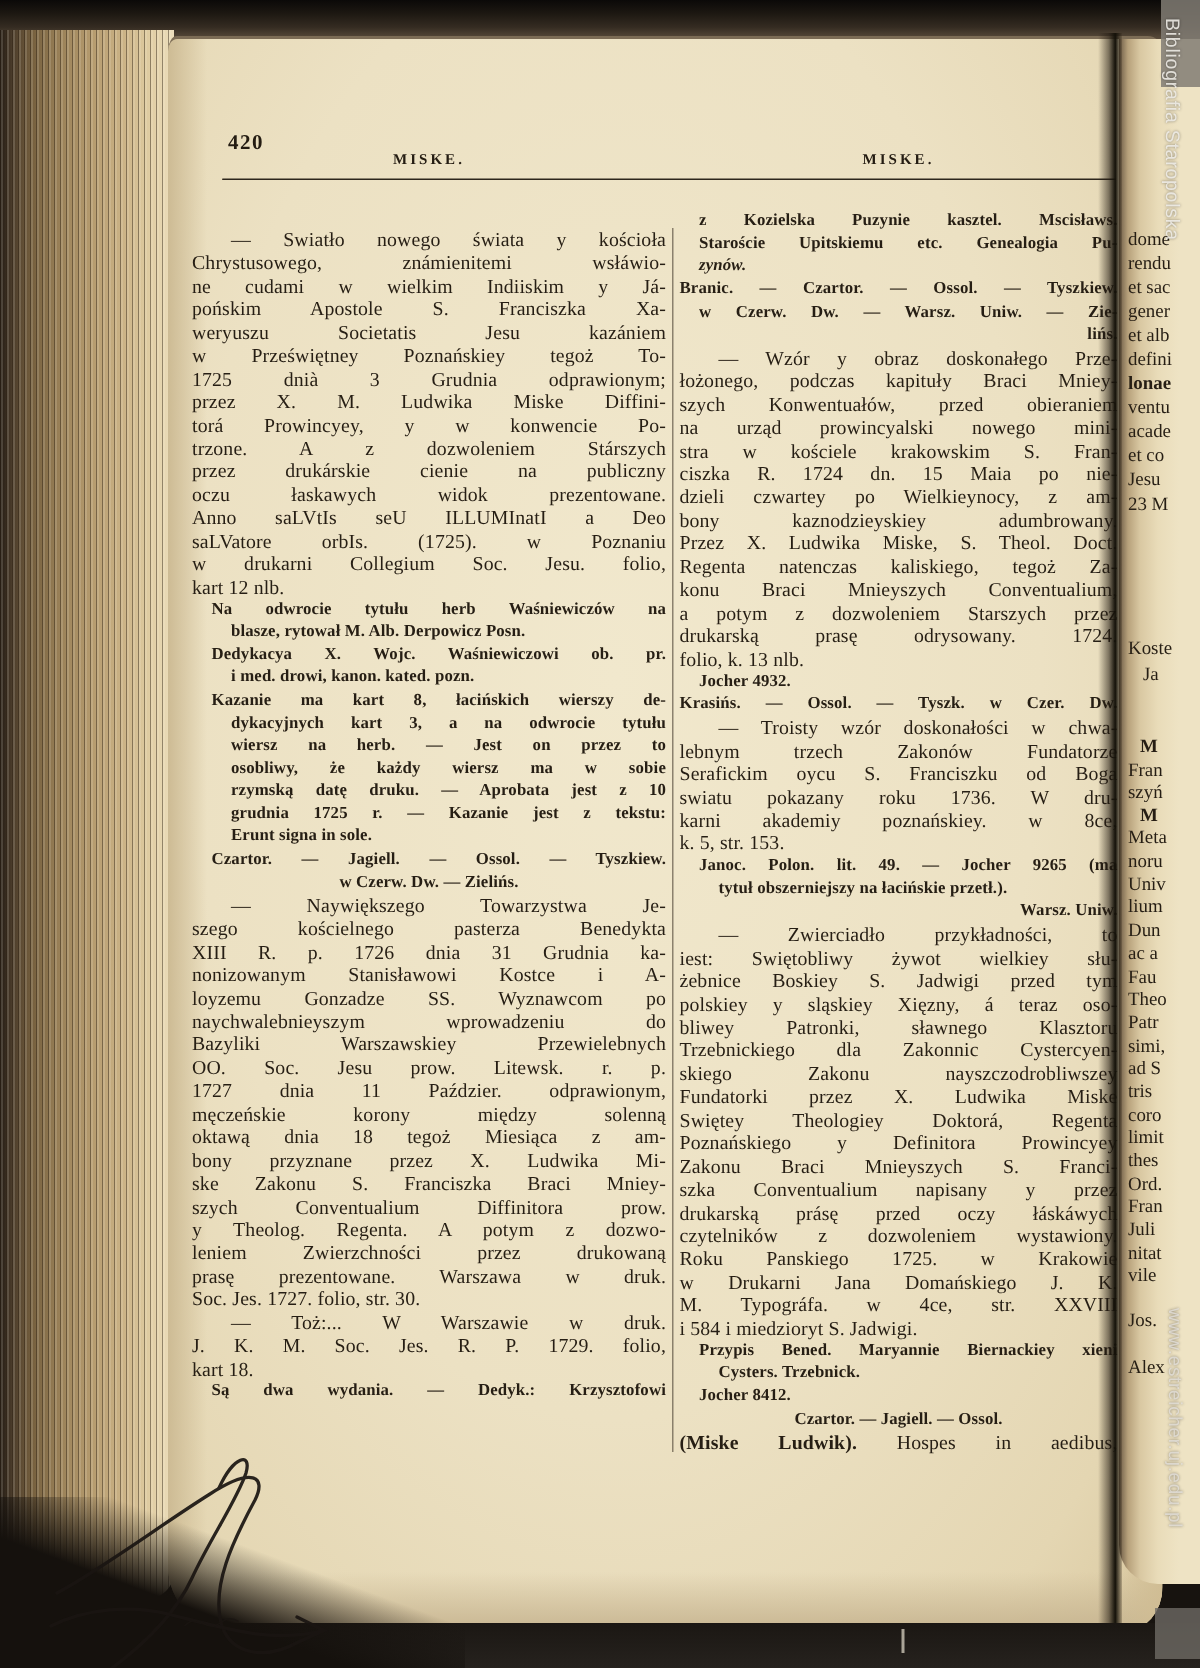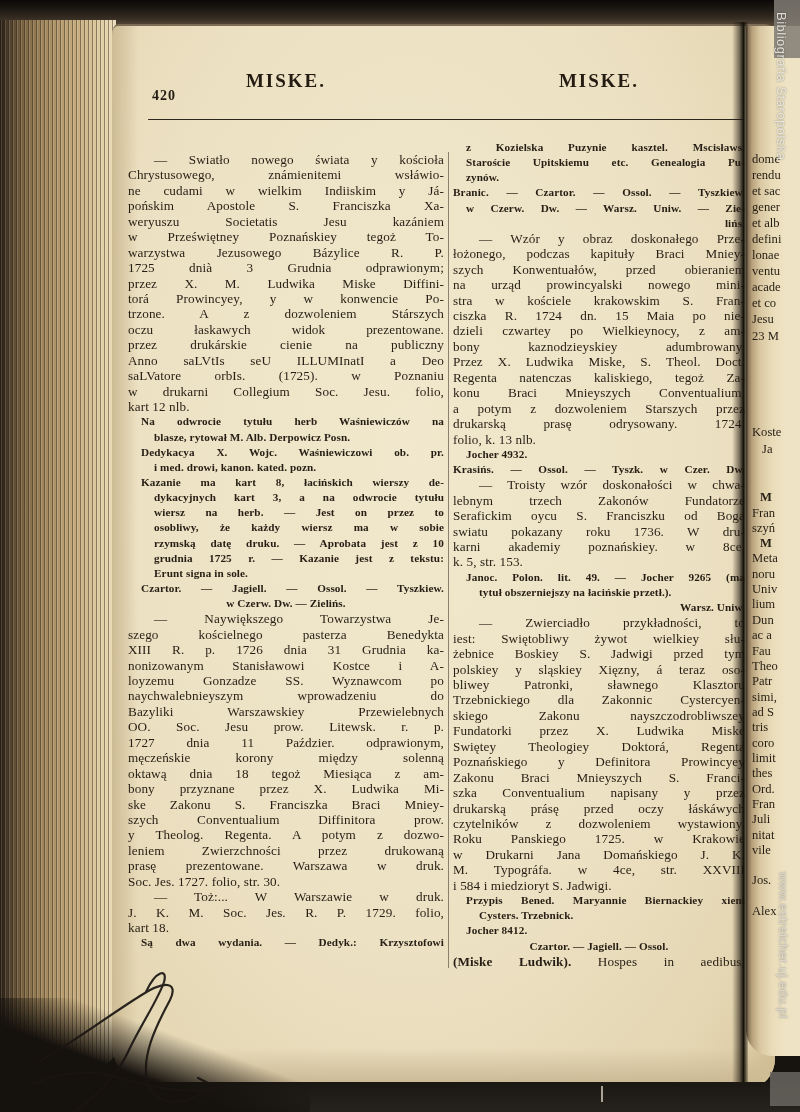--- a/index.html
+++ b/index.html
@@ -35,21 +35,21 @@
   .graypatch{position:absolute;z-index:9;}
   .graypatch.top{left:774px;top:0;width:26px;height:58px;background:#817c74;opacity:.85;}
   .graypatch.bottom{left:770px;top:1072px;width:30px;height:34px;background:#6e6a64;opacity:.8;}
   .scratch{position:absolute;left:601px;top:1086px;width:2px;height:16px;background:#d8d2c2;opacity:.75;z-index:7;}
   .wm{position:absolute;z-index:10;writing-mode:vertical-rl;font-family:"Liberation Sans","DejaVu Sans",sans-serif;
       letter-spacing:.5px;text-shadow:0 0 2px rgba(0,0,0,.45);}
   .wm-top{left:774px;top:12px;height:260px;font-size:13px;color:rgba(240,238,232,.88);}
   .wm-bottom{left:776px;top:872px;height:230px;font-size:12.5px;color:rgba(228,225,218,.82);}
   
   .pgnum{position:absolute;left:40px;top:62px;font-size:14px;font-weight:bold;color:#241c12;letter-spacing:1px;}
-  .rt{position:absolute;top:44px;font-size:19px;font-weight:bold;color:#241c12;letter-spacing:2px;text-align:center;}
+  .rt{position:absolute;top:75px;font-size:10px;font-weight:bold;color:#241c12;letter-spacing:2px;text-align:center;}
   .rt-left{left:16px;width:316px;}
   .rt-right{left:341px;width:292px;}
   .rule{position:absolute;left:36px;top:93px;width:596px;height:1px;background:#2d261c;border-radius:1px;}
   .coldiv{position:absolute;left:336px;top:126px;width:1px;height:816px;background:#473d30;opacity:.6;}
   .col{position:absolute;color:#261e14;}
   .col-left{left:16px;top:126px;width:316px;}
   .col-right{left:341px;top:114px;width:292px;}
   .block{margin:0;}
   .line{position:relative;overflow:visible;}
   .body .line{font-size:13.2px;line-height:15.45px;height:15.45px;letter-spacing:.1px;}
@@ -75,27 +75,26 @@
     <div class="rule"></div>
     <div class="coldiv"></div>
     <div class="col col-left" id="col-left">
         <div class="block body">
           <div class="line al-j" style="padding-left: 26px;">— Swiatło nowego świata y kościoła</div>
           <div class="line al-j">Chrystusowego, známienitemi wsłáwio-</div>
           <div class="line al-j">ne cudami w wielkim Indiiskim y Já-</div>
           <div class="line al-j">pońskim Apostole S. Franciszka Xa-</div>
           <div class="line al-j">weryuszu Societatis Jesu kazániem</div>
           <div class="line al-j">w Przeświętney Poznańskiey tegoż To-</div>
-          <div class="line al-j">warzystwa Jezusowego Bázylice R. P.</div>
           <div class="line al-j">1725 dnià 3 Grudnia odprawionym;</div>
           <div class="line al-j">przez X. M. Ludwika Miske Diffini-</div>
           <div class="line al-j">torá Prowincyey, y w konwencie Po-</div>
           <div class="line al-j">trzone. A z dozwoleniem Stárszych</div>
+          <div class="line al-j">przez drukárskie cienie na publiczny</div>
           <div class="line al-j">oczu łaskawych widok prezentowane.</div>
-          <div class="line al-j">przez drukárskie cienie na publiczny</div>
           <div class="line al-j">Anno saLVtIs seU ILLUMInatI a Deo</div>
           <div class="line al-j">saLVatore orbIs. (1725). w Poznaniu</div>
           <div class="line al-j">w drukarni Collegium Soc. Jesu. folio,</div>
           <div class="line al-l">kart 12 nlb.</div>
         </div>
         <div class="block note">
           <div class="line al-j" style="padding-left: 13px;">Na odwrocie tytułu herb Waśniewiczów na</div>
           <div class="line al-l" style="padding-left: 26px;">blasze, rytował M. Alb. Derpowicz Posn.</div>
           <div class="line al-j" style="padding-left: 13px;">Dedykacya X. Wojc. Waśniewiczowi ob. pr.</div>
           <div class="line al-l" style="padding-left: 26px;">i med. drowi, kanon. kated. pozn.</div>
@@ -135,21 +134,21 @@
           <div class="line al-l">kart 18.</div>
         </div>
         <div class="block note">
           <div class="line al-j" style="padding-left: 13px;">Są dwa wydania. — Dedyk.: Krzysztofowi</div>
         </div>
       </div>
     <div class="col col-right" id="col-right">
         <div class="block note">
           <div class="line al-j" style="padding-left: 13px;">z Kozielska Puzynie kasztel. Mscisławs.</div>
           <div class="line al-j" style="padding-left: 13px;">Staroście Upitskiemu etc. Genealogia Pu-</div>
-          <div class="line al-l" style="padding-left: 13px;">zynów.</div>
+          <div class="line al-l" style="padding-left: 13px; font-style: italic;">zynów.</div>
           <div class="line al-j">Branic. — Czartor. — Ossol. — Tyszkiew.</div>
           <div class="line al-j" style="padding-left: 13px;">w Czerw. Dw. — Warsz. Uniw. — Zie-</div>
           <div class="line al-r">lińs.</div>
         </div>
         <div class="block body">
           <div class="line al-j" style="padding-left: 26px;">— Wzór y obraz doskonałego Prze-</div>
           <div class="line al-j">łożonego, podczas kapituły Braci Mniey-</div>
           <div class="line al-j">szych Konwentuałów, przed obieraniem</div>
           <div class="line al-j">na urząd prowincyalski nowego mini-</div>
           <div class="line al-j">stra w kościele krakowskim S. Fran-</div>
@@ -214,21 +213,21 @@
 
   <div class="gutter"></div>
 
   <div class="sliver" id="sliver-frags">
       <div class="frag" style="top: 126px; left: 6px;">dome</div>
       <div class="frag" style="top: 142px; left: 6px;">rendu</div>
       <div class="frag" style="top: 158px; left: 6px;">et sac</div>
       <div class="frag" style="top: 174px; left: 6px;">gener</div>
       <div class="frag" style="top: 190px; left: 6px;">et alb</div>
       <div class="frag" style="top: 206px; left: 6px;">defini</div>
-      <div class="frag" style="top: 222px; left: 6px;">lonae</div>
+      <div class="frag" style="top: 222px; left: 6px; font-weight: bold;">lonae</div>
       <div class="frag" style="top: 238px; left: 6px;">ventu</div>
       <div class="frag" style="top: 254px; left: 6px;">acade</div>
       <div class="frag" style="top: 270px; left: 6px;">et co</div>
       <div class="frag" style="top: 286px; left: 6px;">Jesu</div>
       <div class="frag" style="top: 303px; left: 6px;">23 M</div>
       <div class="frag" style="top: 319px; left: 16px; margin-left: 41px;">Pa</div>
       <div class="frag" style="top: 399px; left: 6px;">Koste</div>
       <div class="frag" style="top: 416px; left: 16px;">Ja</div>
       <div class="frag bold" style="top: 464px; left: 14px;">M</div>
       <div class="frag" style="top: 480px; left: 6px;">Fran</div>

